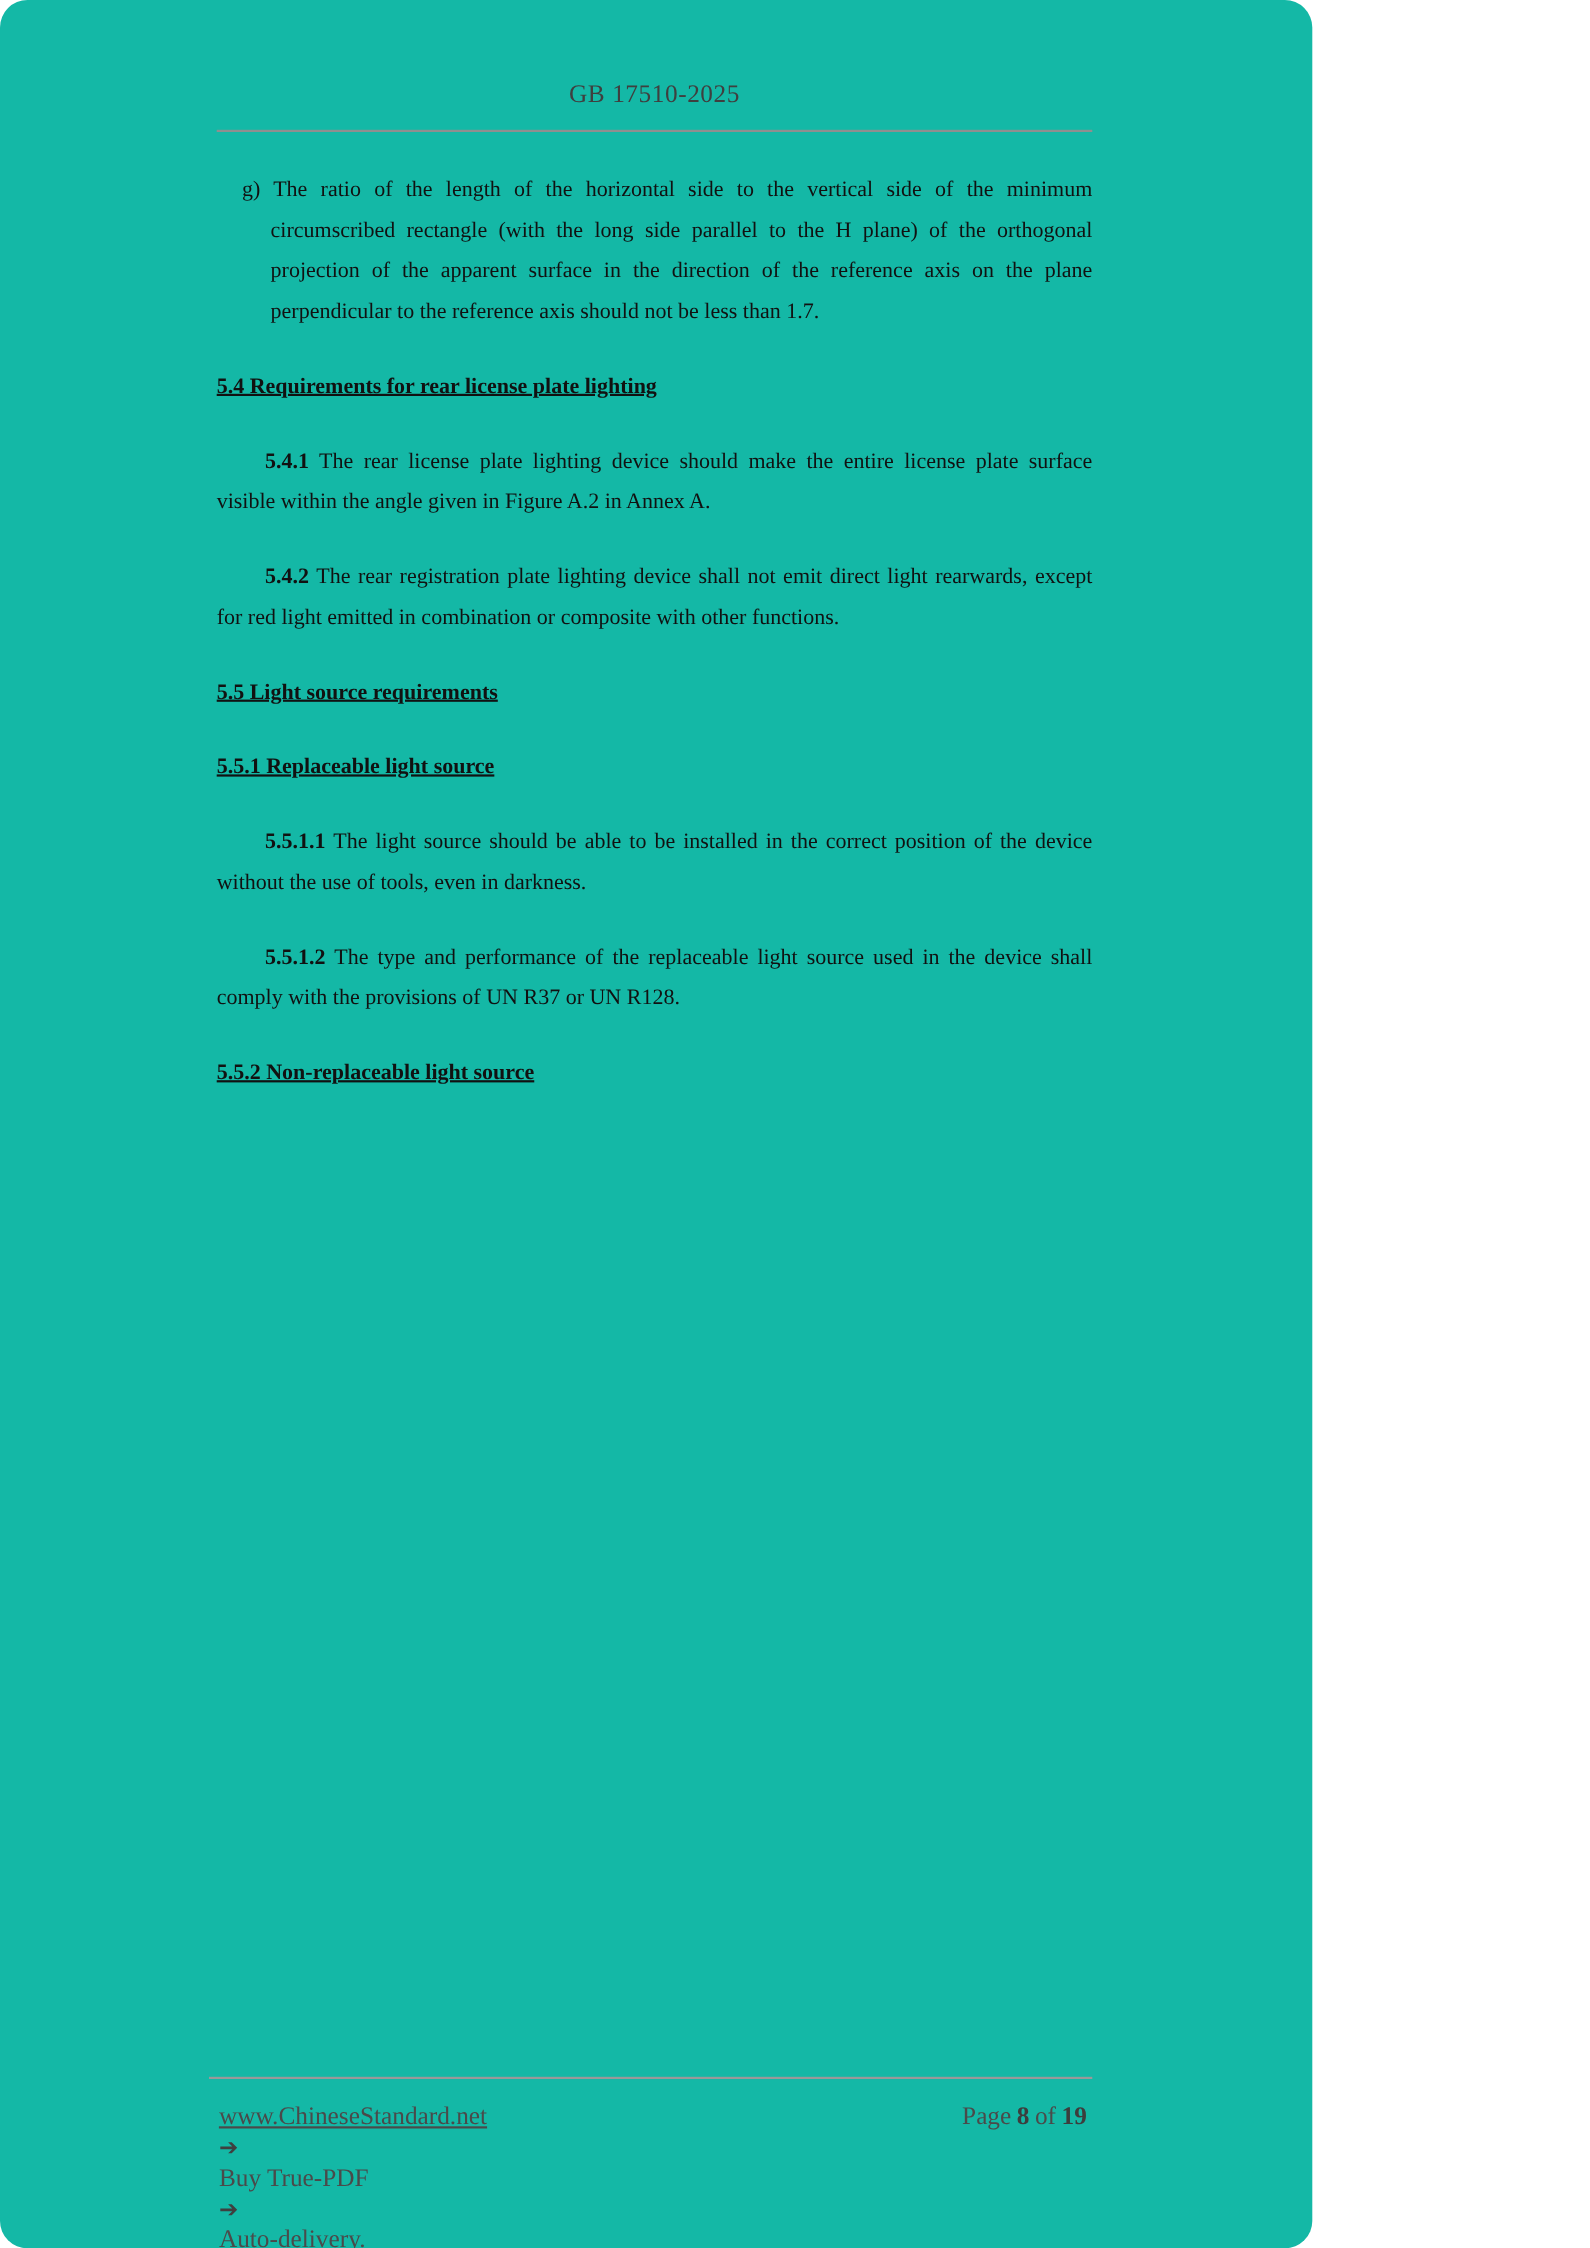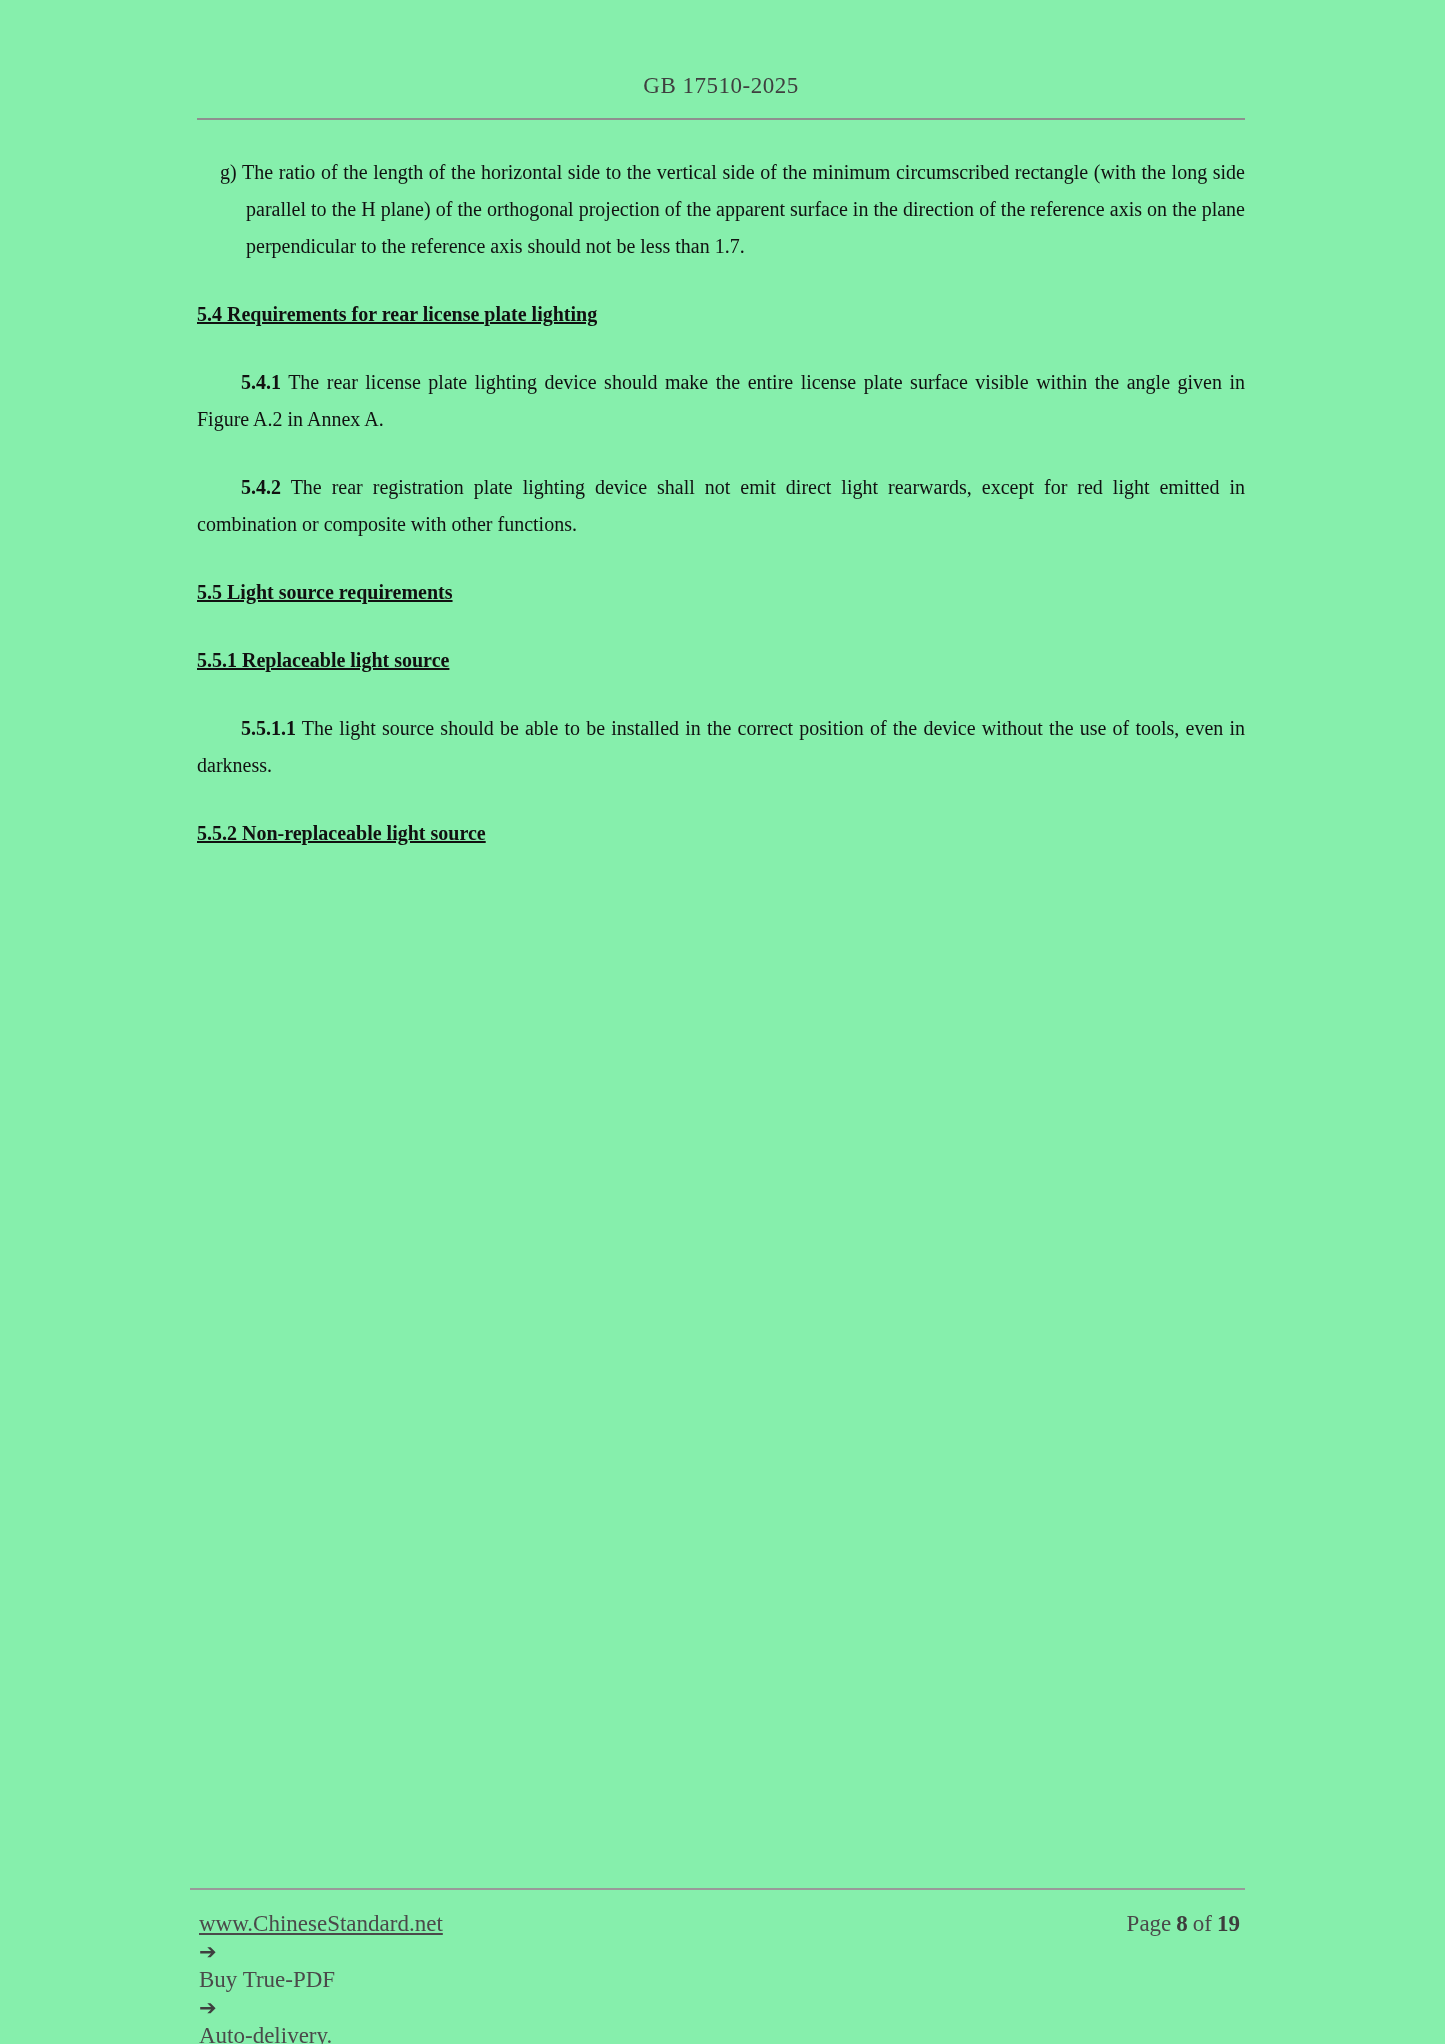--- a/index.html
+++ b/index.html
@@ -3,26 +3,27 @@
 <meta charset="utf-8">
 <title>GB 17510-2025 — Page 8</title>
 <style>
   html, body {
     margin: 0;
     padding: 0;
     background: #ffffff;
   }
   .page {
     position: relative;
-    width: 1445px;
+    width: 1193px;
     height: 2044px;
-    background: #86efac;
+    background: #14b8a6;
     font-family: "Liberation Serif", "DejaVu Serif", serif;
     color: #111111;
     overflow: hidden;
+    border-radius: 25px;
   }
   
   .header {
     margin: 0 200px 0 197px;
     padding-top: 72px;
   }
   .header-title {
     text-align: center;
     font-size: 23px;
     line-height: 28px;
@@ -118,20 +119,21 @@
     <p><span class="clause-num">5.4.1</span> <span>The rear license plate lighting device should make the entire license plate surface visible within the angle given in Figure A.2 in Annex A.</span></p>
 
     <p><span class="clause-num">5.4.2</span> <span>The rear registration plate lighting device shall not emit direct light rearwards, except for red light emitted in combination or composite with other functions.</span></p>
 
     <p class="heading"><span>5.5 Light source requirements</span></p>
 
     <p class="heading"><span>5.5.1 Replaceable light source</span></p>
 
     <p><span class="clause-num">5.5.1.1</span> <span>The light source should be able to be installed in the correct position of the device without the use of tools, even in darkness.</span></p>
 
+    <p><span class="clause-num">5.5.1.2</span> <span>The type and performance of the replaceable light source used in the device shall comply with the provisions of UN R37 or UN R128.</span></p>
 
     <p class="heading"><span>5.5.2 Non-replaceable light source</span></p>
 
 
   </div>
 
   <div class="footer">
     <div class="footer-left">
       <span class="footer-link">www.ChineseStandard.net</span>
       <span class="arrow-icon">➔</span>

